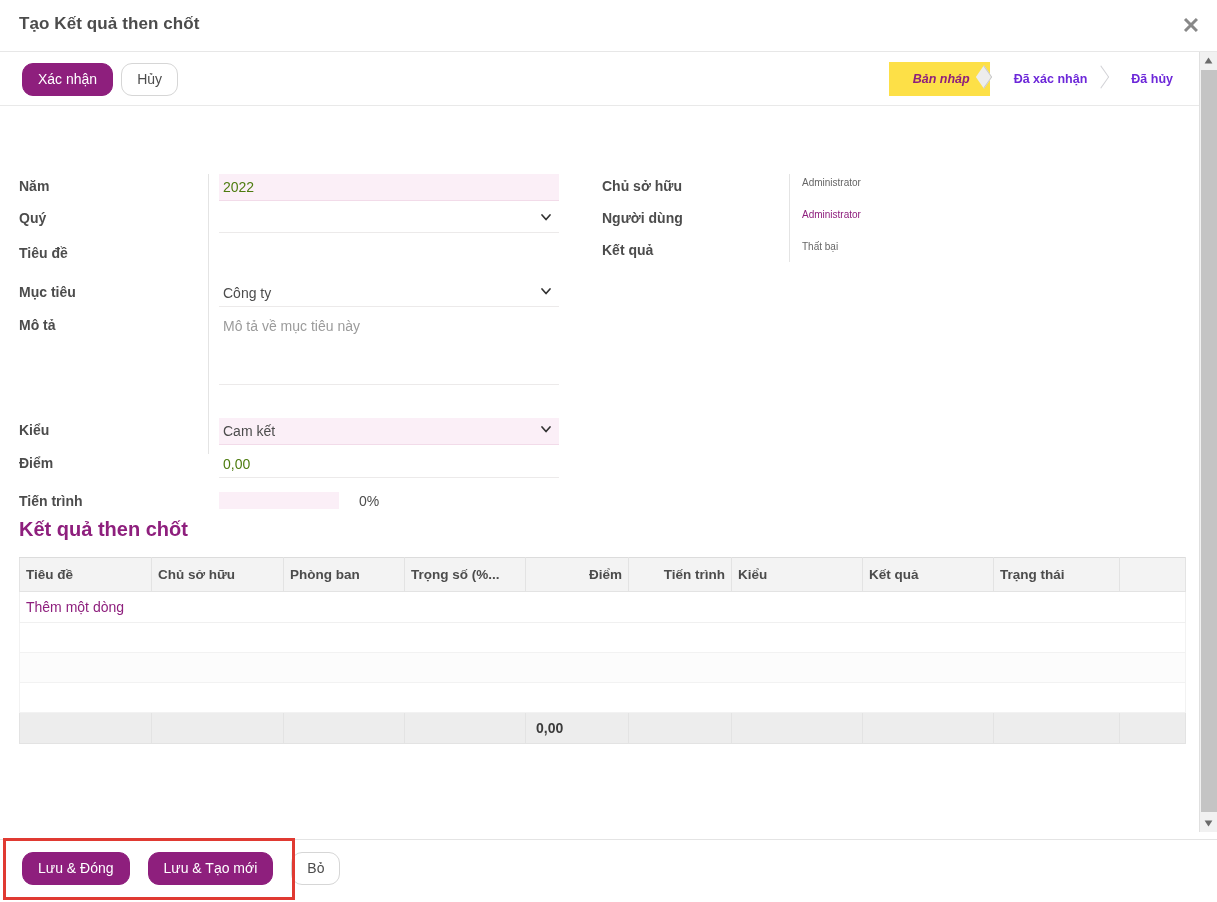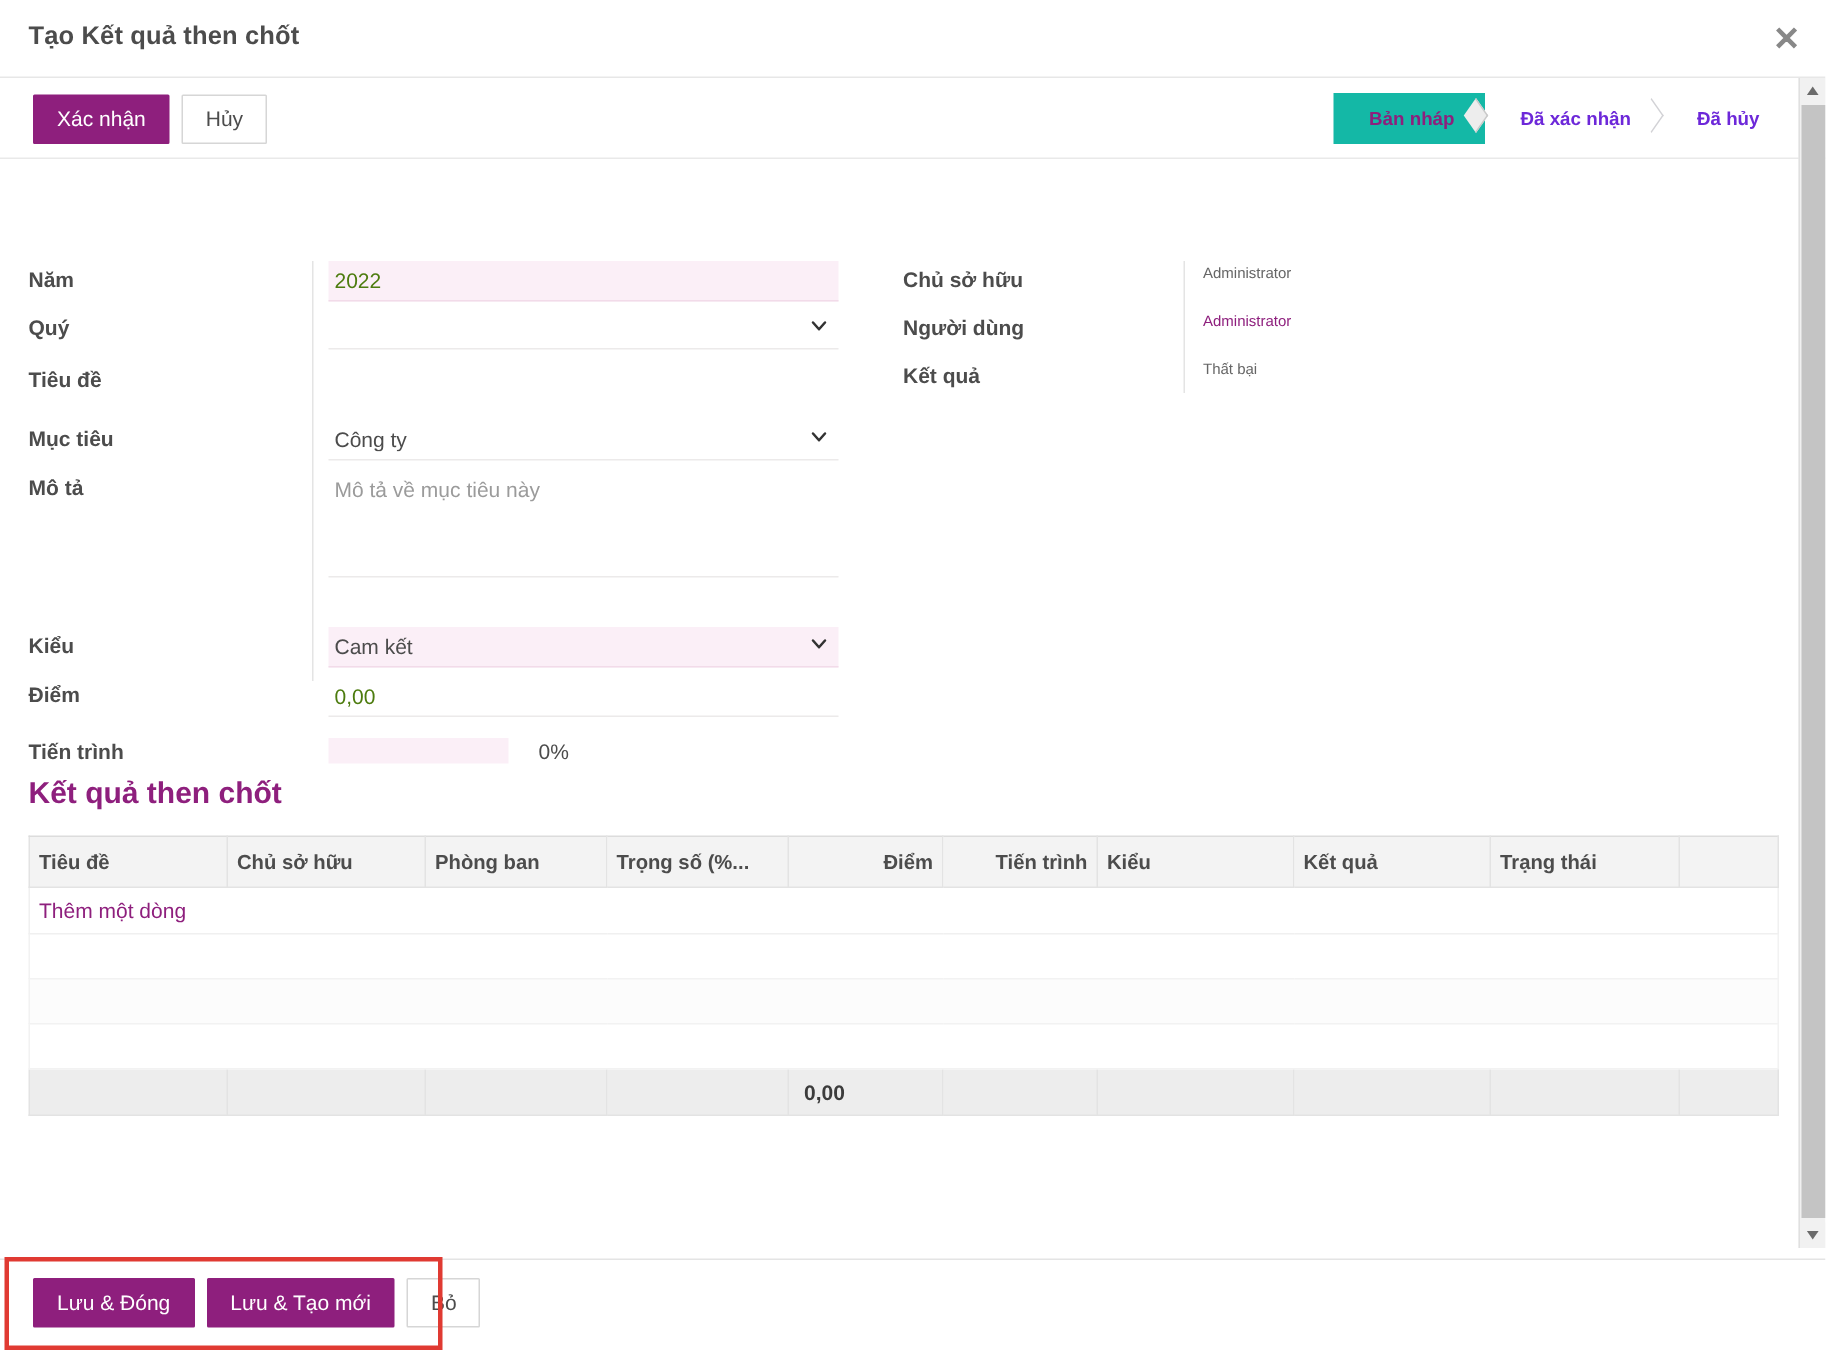--- a/index.html
+++ b/index.html
@@ -27,41 +27,41 @@
   }
 
   
   .sheet-bar{
     position:absolute;left:0;top:52px;width:1217px;height:54px;
     background:#fff;border-bottom:1px solid #e9e9e9;box-sizing:border-box;
   }
   .wf-buttons{position:absolute;left:22px;top:11px;display:flex;}
   .btn{
     font-family:"Liberation Sans",sans-serif;font-size:14px;
-    padding:7px 15px 8px;border-radius:1px;cursor:pointer;
+    padding:7px 15px 8px;border-radius:11px;cursor:pointer;
     border:1px solid transparent;box-sizing:border-box;line-height:16px;
   }
   .btn-primary{background:#8e1f7d;color:#fff;border-color:#8e1f7d;}
   .btn-secondary{background:#fff;color:#4c4c4c;border:1px solid #d6d6d6;margin-left:8px;}
 
   
   .statusbar{
     position:absolute;right:24px;top:10px;height:34px;display:flex;align-items:stretch;
   }
   .st{
     position:relative;display:flex;align-items:center;justify-content:center;
     font-size:12.5px;font-weight:bold;color:#6d28d9;
     padding:0 20px 0 24px;background:transparent;
   }
   .st:after{
     content:"";position:absolute;right:-1px;top:50%;margin-top:-9px;
     width:13px;height:13px;border-top:1px solid #d2d2d6;border-right:1px solid #d2d2d6;
     transform:rotate(45deg) skew(10deg,10deg);
   }
-  .st.active{background:#14b8a6;color:#8e1f7d;}
+  .st.active{background:#fde047;color:#8e1f7d;font-style:italic;}
   .st.active:after{border-color:#c9c9c9;background:#ededed;z-index:2;}
   .st:last-child:after{display:none;}
 
   
   .sheet{position:absolute;left:0;top:120px;width:1213px;height:726px;background:#fff;overflow:hidden;}
 
   .grp{position:absolute;}
   .row{position:relative;height:32px;}
   .lbl{
     position:absolute;left:0;top:4px;font-size:14px;font-weight:bold;color:#4c4c4c;
@@ -132,21 +132,21 @@
   tr.blank td{height:28px;border-color:#f2f2f2;}
   tr.blank.tint td{background:#fcfcfc;}
   tr.total td{background:#ededed;border:1px solid #e3e3e3;height:26px;font-weight:bold;color:#3c3c3c;}
   .total-val{font-size:14px;font-weight:bold;}
 
   
   .footer{
     position:absolute;left:0;top:839px;width:1217px;height:63px;background:#fff;
     border-top:1px solid #e4e4e4;box-sizing:border-box;
   }
-  .footer-inner{position:absolute;left:22px;top:12px;display:flex;align-items:flex-start;}
+  .footer-inner{position:absolute;left:22px;top:12px;display:flex;align-items:flex-start;gap:10px;}
   .fbtn{margin-right:8px;}
   .fbtn.last{margin-right:0;margin-left:8px;}
 
   .redbox{
     position:absolute;left:3px;top:838px;width:292px;height:62px;
     border:3px solid #e03a32;box-sizing:border-box;pointer-events:none;z-index:30;
   }
 
   
   .vscroll{

